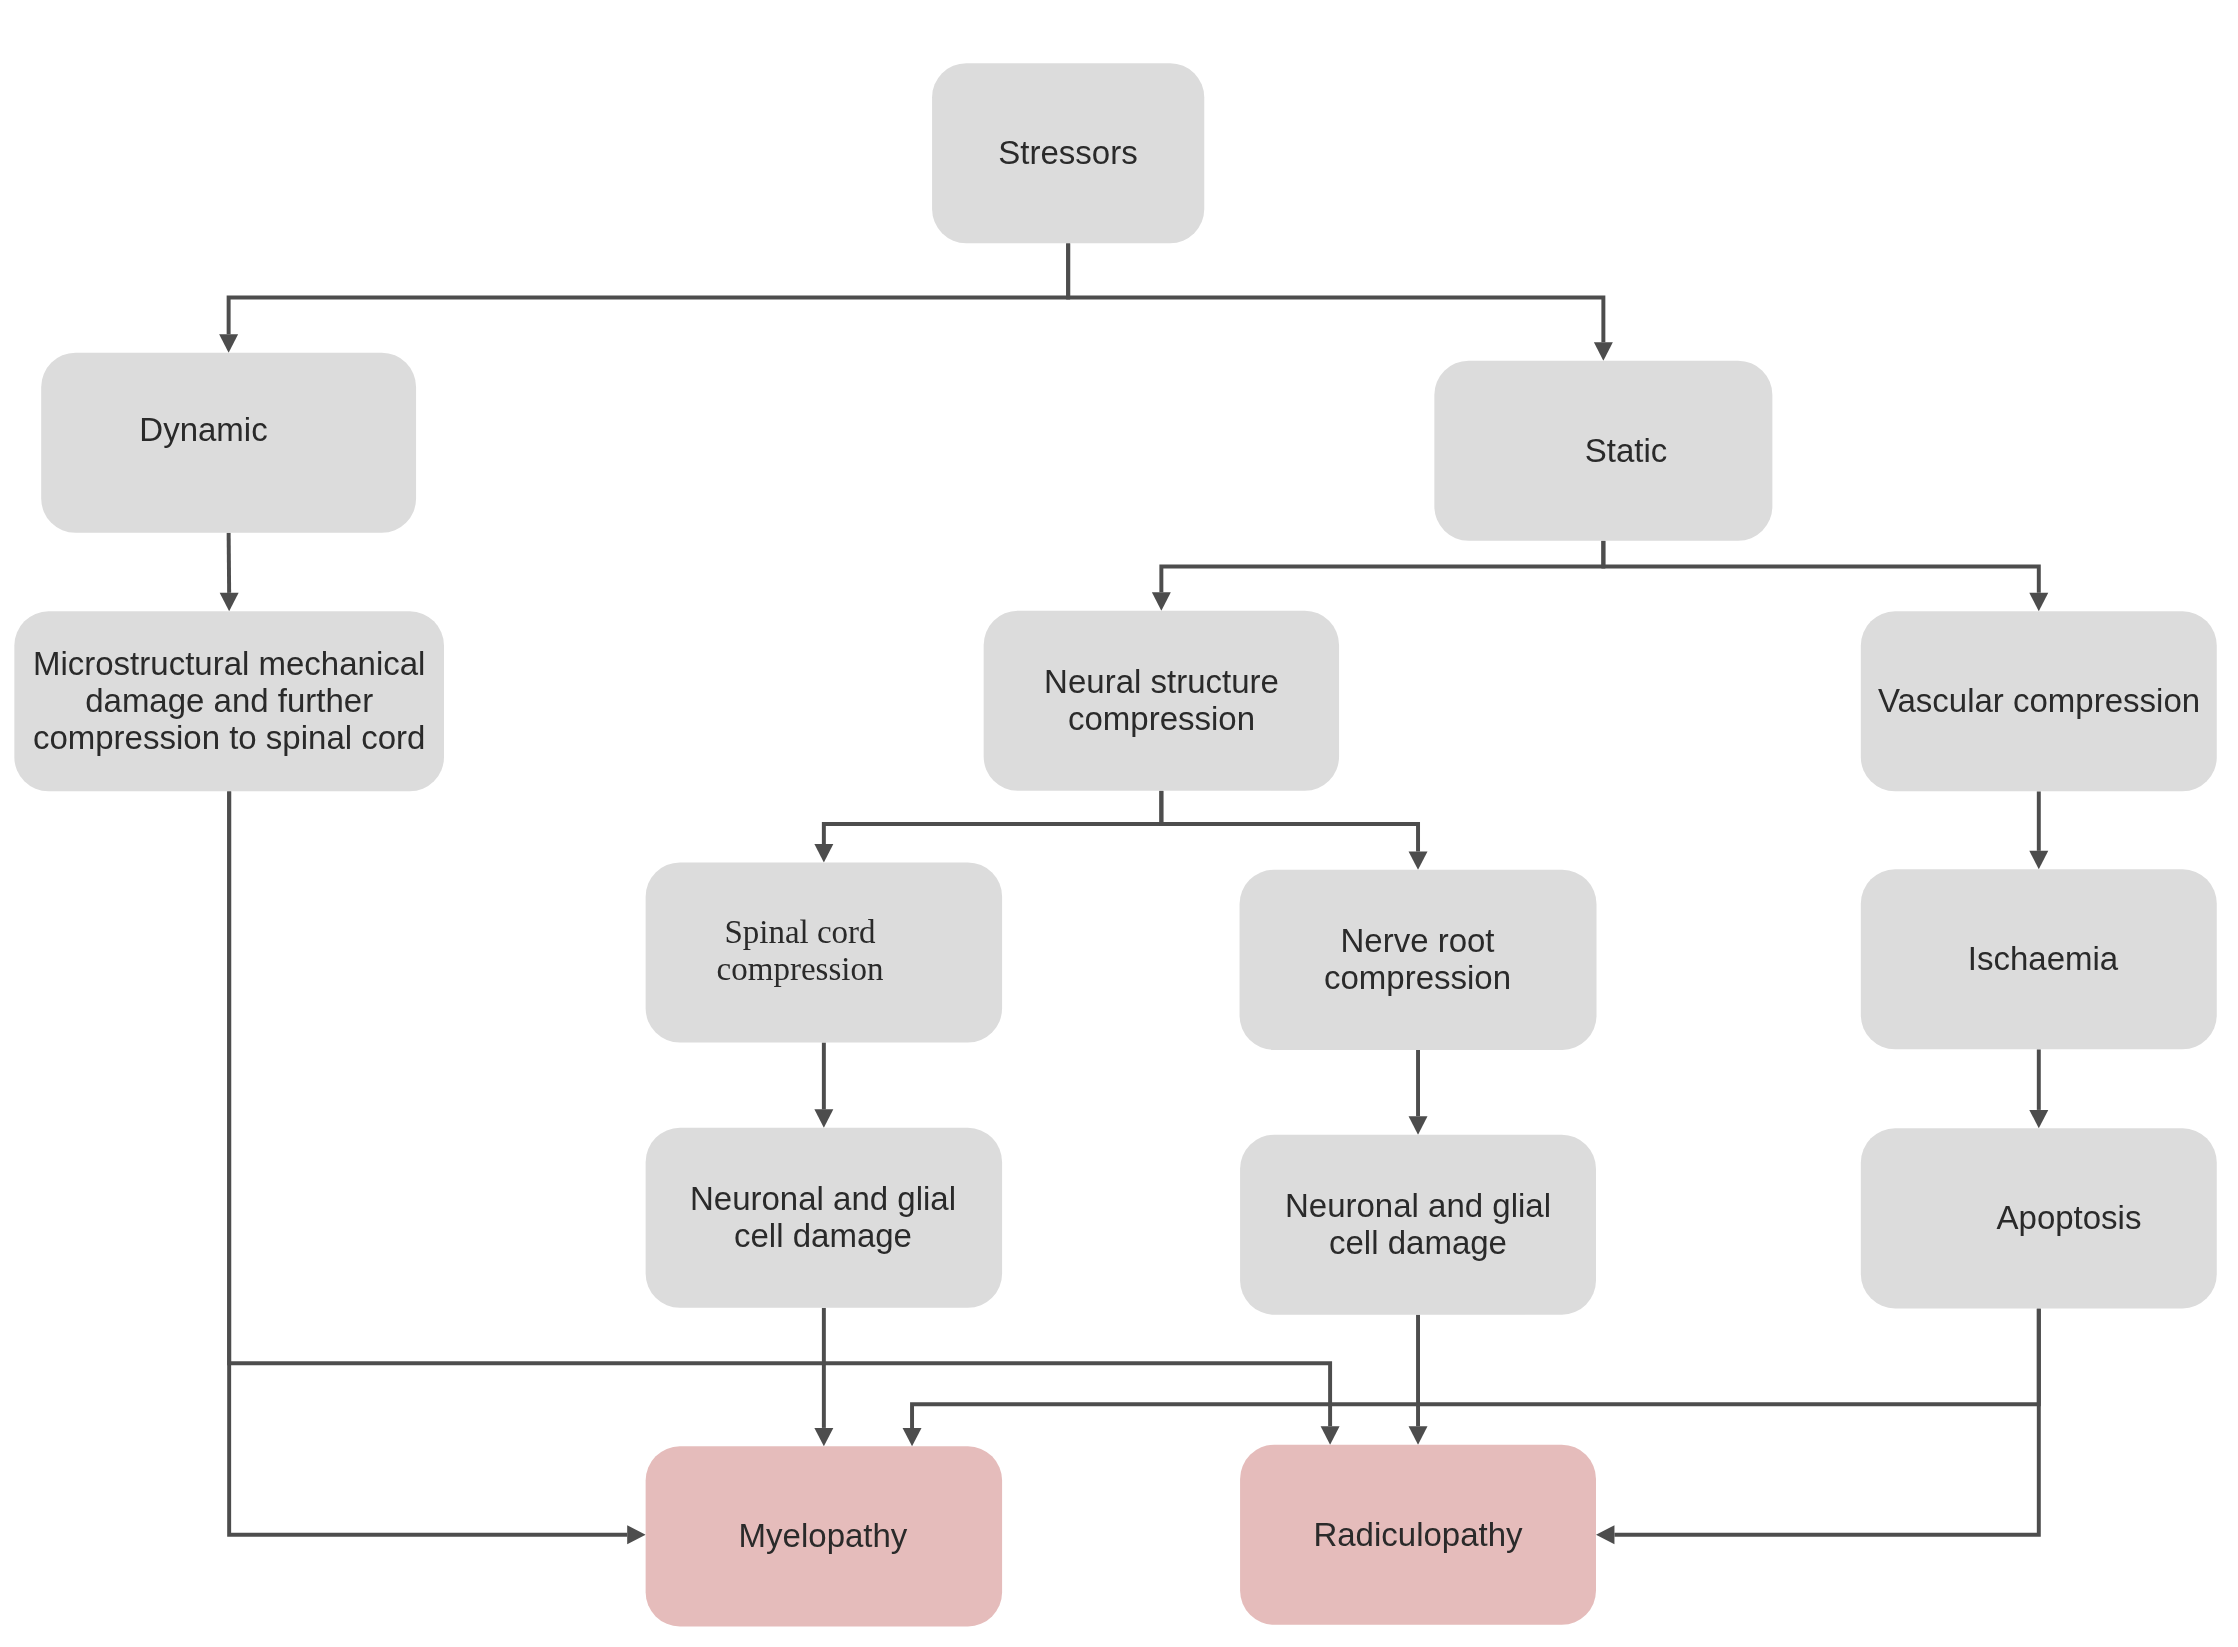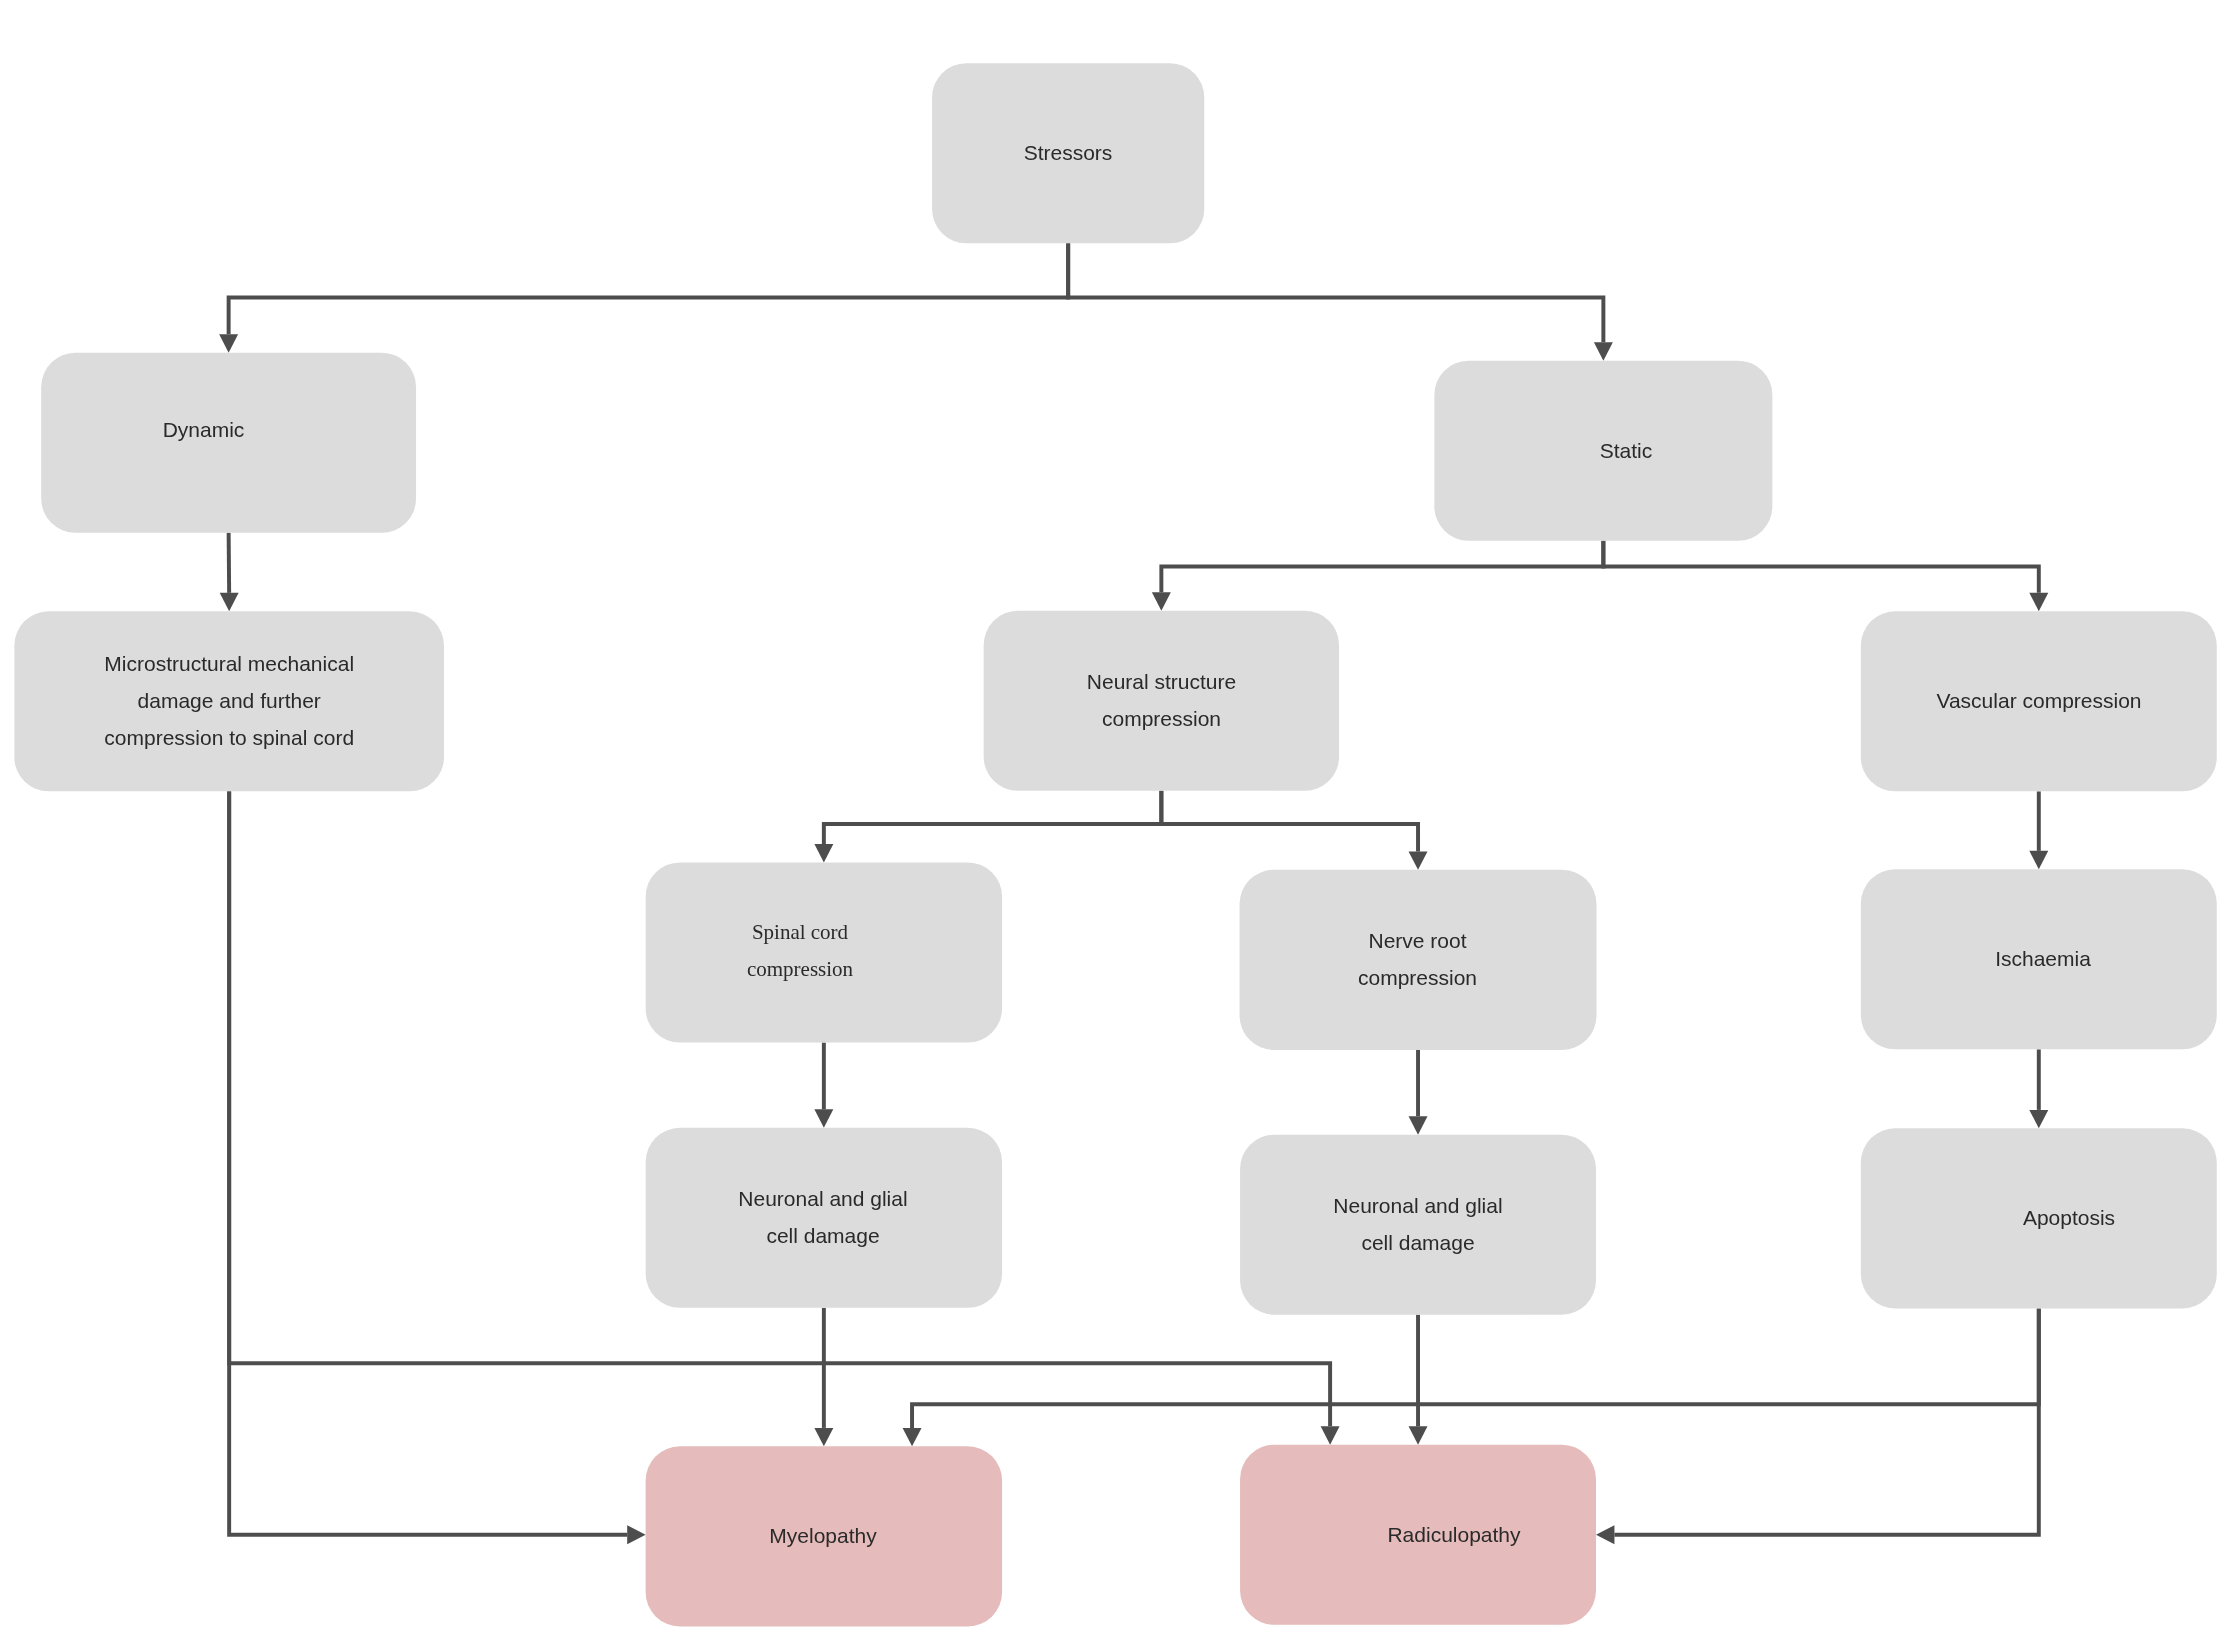--- a/index.html
+++ b/index.html
@@ -3,21 +3,21 @@
 <meta charset="utf-8">
 <style>
   html,body{margin:0;padding:0;background:#ffffff;}
   #canvas{position:relative;width:2239px;height:1648px;background:#ffffff;overflow:hidden;}
   svg{position:absolute;left:0;top:0;}
   .nodelabel{
     position:absolute;
     display:flex;align-items:center;justify-content:center;
     text-align:center;
     font-family:"Liberation Sans",sans-serif;
-    font-size:21px;
+    font-size:33px;
     line-height:37px;
     transform:translateY(-0.8px);
     color:#2a2a2a;
     white-space:pre;
     pointer-events:none;
   }
 </style>
 </head>
 <body>
 
@@ -90,16 +90,16 @@
 compression</div>
       <div class="nodelabel" style="left: 1239px; top: 870px; width: 357px; height: 180px;">Nerve root
 compression</div>
       <div class="nodelabel" style="left: 1861px; top: 869px; width: 348px; height: 180px; padding-left: 8px;">Ischaemia</div>
       <div class="nodelabel" style="left: 645px; top: 1128px; width: 356px; height: 180px;">Neuronal and glial
 cell damage</div>
       <div class="nodelabel" style="left: 1240px; top: 1135px; width: 356px; height: 180px;">Neuronal and glial
 cell damage</div>
       <div class="nodelabel" style="left: 1861px; top: 1128px; width: 416px; height: 180px;">Apoptosis</div>
       <div class="nodelabel" style="left: 645px; top: 1446px; width: 356px; height: 180px;">Myelopathy</div>
-      <div class="nodelabel" style="left: 1240px; top: 1445px; width: 356px; height: 180px; margin-left: 36px;">Radiculopathy</div>
+      <div class="nodelabel" style="left: 1240px; top: 1445px; width: 356px; height: 180px;">Radiculopathy</div>
     </div>
 </div>
 
 
 </body></html>

